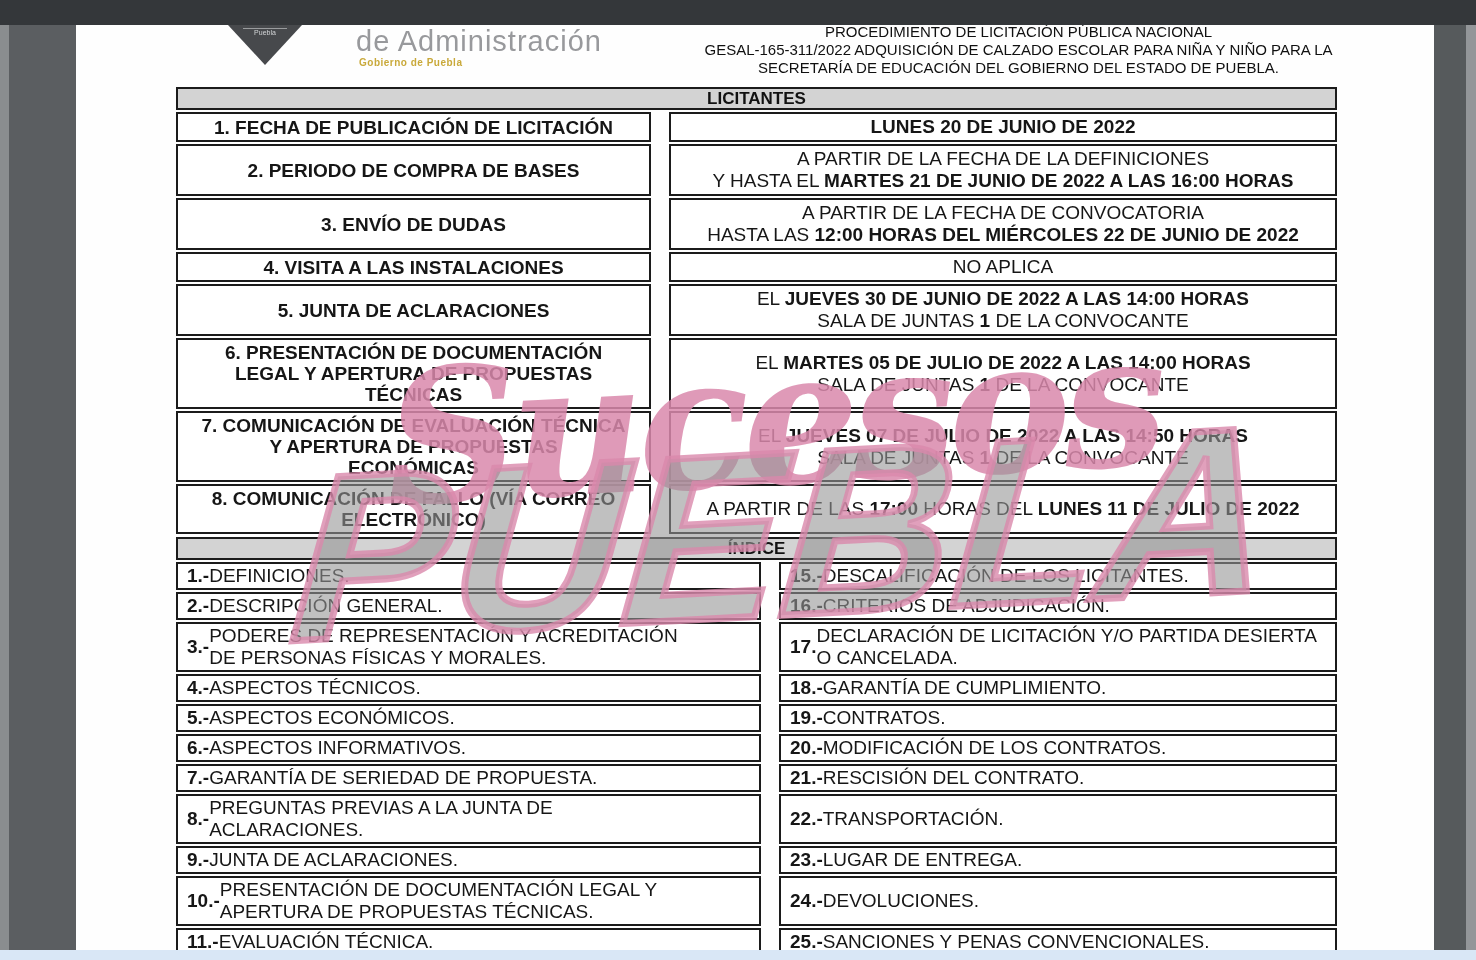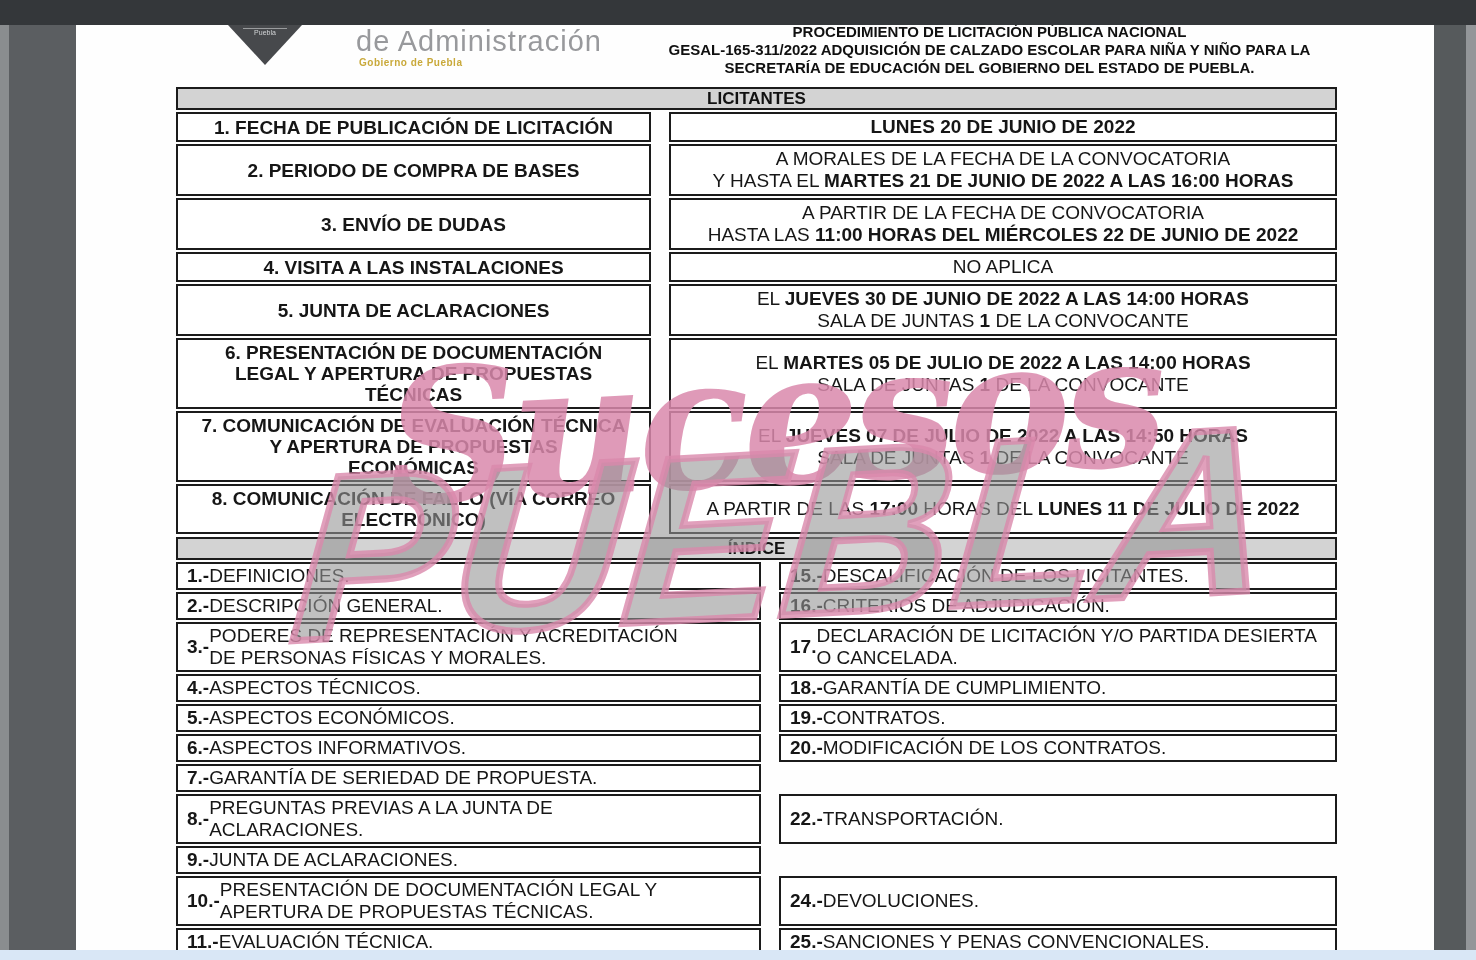--- a/index.html
+++ b/index.html
@@ -19,22 +19,22 @@
           background:#fefefe; overflow:hidden; }
 
   
   .logo-tri { position:absolute; left:152px; top:0; width:0; height:0;
               border-left:37px solid transparent; border-right:37px solid transparent;
               border-top:40px solid #47494c; }
   .logo-label { position:absolute; left:-22px; top:-37px; width:44px; text-align:center;
                 color:#d2d4d6; font-size:7px; line-height:1.15; border-top:1px solid #9a9c9e; }
   .dep { position:absolute; left:280px; top:0px; font-size:29px; color:#98999c; letter-spacing:1px; }
   .gov { position:absolute; left:283px; top:32px; font-size:10px; font-weight:bold; letter-spacing:.5px; }
-  .doc-title { position:absolute; left:551px; top:-2px; width:725px; text-align:center;
-               font-weight:bold; font-size:15px; line-height:18px; color:#101010; }
+  .doc-title { position:absolute; left:580px; top:-2px; width:725px; text-align:center;
+               font-weight:normal; font-size:15px; line-height:18px; color:#101010; }
 
   
   .tbl { position:absolute; width:1161px; }
   .tbl-header { border:2px solid #1b1b1b; background:#d3d3d3; text-align:center;
                 font-weight:bold; font-size:17px; height:23px; line-height:19px; color:#111; }
   .trow { display:flex; margin-top:2px;gap:16px; }
   .tcell { border:2px solid #1b1b1b; background:#fff; font-size:19px; line-height:22px;
            color:#161616; white-space:pre-line; }
 
   
@@ -83,25 +83,25 @@
 
   <div class="tbl cal-table">
     <div class="tbl-header">LICITANTES</div>
     <div id="cal-rows">
         <div class="trow">
           <div class="tcell cal-label">1. FECHA DE PUBLICACIÓN DE LICITACIÓN</div>
           <div class="tcell cal-value"><div><b>LUNES 20 DE JUNIO DE 2022</b></div></div>
         </div>
         <div class="trow">
           <div class="tcell cal-label">2. PERIODO DE COMPRA DE BASES</div>
-          <div class="tcell cal-value"><div>A MORALES DE LA FECHA DE LA CONVOCATORIA</div><div>Y HASTA EL <b>MARTES 21 DE JUNIO DE 2022 A LAS 16:00 HORAS</b></div></div>
+          <div class="tcell cal-value"><div>A PARTIR DE LA FECHA DE LA DEFINICIONES</div><div>Y HASTA EL <b>MARTES 21 DE JUNIO DE 2022 A LAS 16:00 HORAS</b></div></div>
         </div>
         <div class="trow">
           <div class="tcell cal-label">3. ENVÍO DE DUDAS</div>
-          <div class="tcell cal-value"><div>A PARTIR DE LA FECHA DE CONVOCATORIA</div><div>HASTA LAS <b>11:00 HORAS DEL MIÉRCOLES 22 DE JUNIO DE 2022</b></div></div>
+          <div class="tcell cal-value"><div>A PARTIR DE LA FECHA DE CONVOCATORIA</div><div>HASTA LAS <b>12:00 HORAS DEL MIÉRCOLES 22 DE JUNIO DE 2022</b></div></div>
         </div>
         <div class="trow">
           <div class="tcell cal-label">4. VISITA A LAS INSTALACIONES</div>
           <div class="tcell cal-value"><div>NO APLICA</div></div>
         </div>
         <div class="trow">
           <div class="tcell cal-label">5. JUNTA DE ACLARACIONES</div>
           <div class="tcell cal-value"><div>EL <b>JUEVES 30 DE JUNIO DE 2022 A LAS 14:00 HORAS</b></div><div>SALA DE JUNTAS <b>1</b> DE LA CONVOCANTE</div></div>
         </div>
         <div class="trow">
@@ -148,28 +148,30 @@
         <div class="trow">
           <div class="tcell idx-cell idx-left"><b>5.-</b> ASPECTOS ECONÓMICOS.</div>
           <div class="tcell idx-cell idx-right"><b>19.-</b> CONTRATOS.</div>
         </div>
         <div class="trow">
           <div class="tcell idx-cell idx-left"><b>6.-</b> ASPECTOS INFORMATIVOS.</div>
           <div class="tcell idx-cell idx-right"><b>20.-</b> MODIFICACIÓN DE LOS CONTRATOS.</div>
         </div>
         <div class="trow">
           <div class="tcell idx-cell idx-left"><b>7.-</b> GARANTÍA DE SERIEDAD DE PROPUESTA.</div>
+          <div class="tcell idx-cell idx-right"><b>21.-</b> RESCISIÓN DEL CONTRATO.</div>
         </div>
         <div class="trow">
           <div class="tcell idx-cell idx-left"><b>8.-</b> PREGUNTAS PREVIAS A LA JUNTA DE
 ACLARACIONES.</div>
           <div class="tcell idx-cell idx-right"><b>22.-</b> TRANSPORTACIÓN.</div>
         </div>
         <div class="trow">
           <div class="tcell idx-cell idx-left"><b>9.-</b> JUNTA DE ACLARACIONES.</div>
+          <div class="tcell idx-cell idx-right"><b>23.-</b> LUGAR DE ENTREGA.</div>
         </div>
         <div class="trow">
           <div class="tcell idx-cell idx-left"><b>10.-</b> PRESENTACIÓN DE DOCUMENTACIÓN LEGAL Y
 APERTURA DE PROPUESTAS TÉCNICAS.</div>
           <div class="tcell idx-cell idx-right"><b>24.-</b> DEVOLUCIONES.</div>
         </div>
         <div class="trow">
           <div class="tcell idx-cell idx-left"><b>11.-</b> EVALUACIÓN TÉCNICA.</div>
           <div class="tcell idx-cell idx-right"><b>25.-</b> SANCIONES Y PENAS CONVENCIONALES.</div>
         </div>

